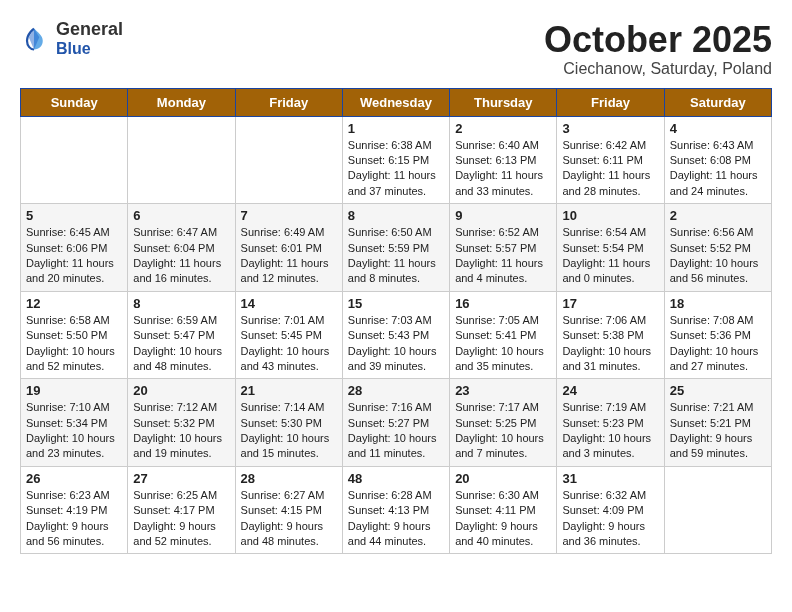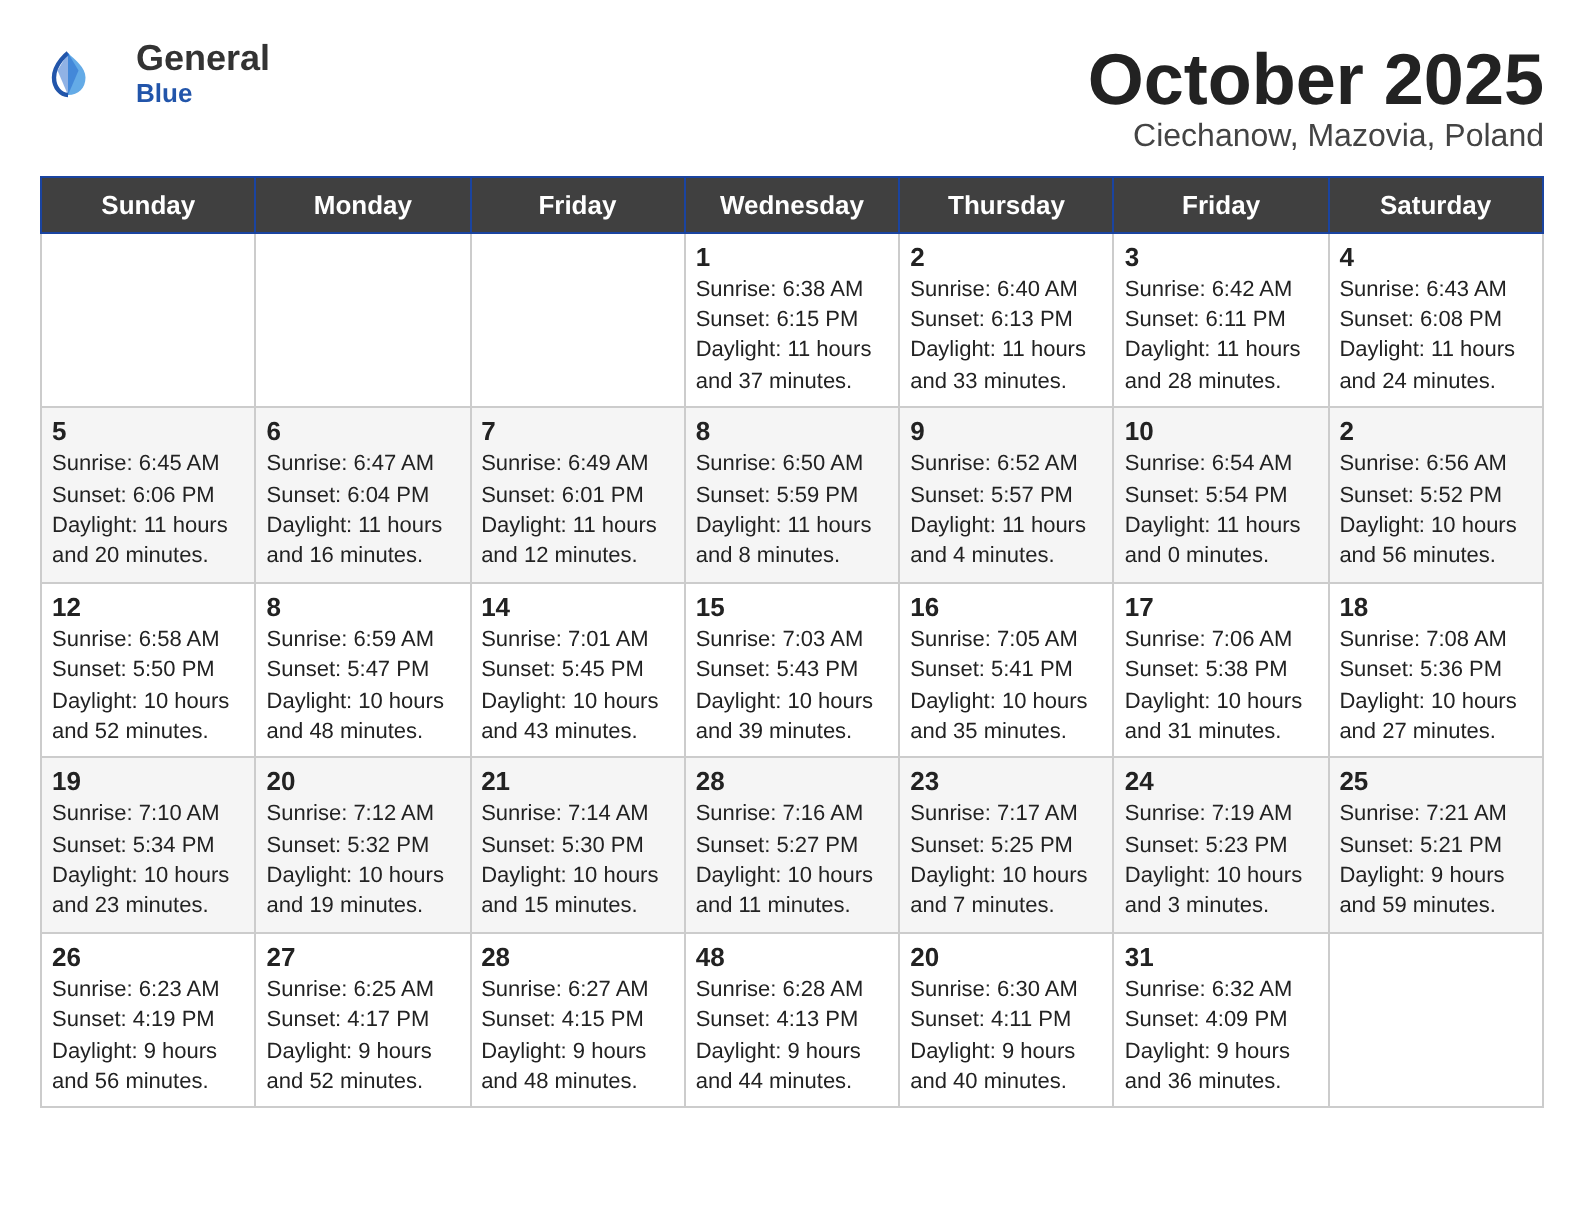--- a/index.html
+++ b/index.html
@@ -12,21 +12,21 @@
     }
     .header {
       display: flex;
       align-items: flex-start;
       justify-content: space-between;
       margin-bottom: 10px;
     }
     .logo {
       display: flex;
       align-items: center;
-      gap: 20px;
+      gap: 8px;
     }
     .logo-text {
       display: flex;
       flex-direction: column;
       line-height: 1.1;
     }
     .logo-icon {
       width: 28px;
       height: 28px;
     }
@@ -43,21 +43,21 @@
     .location {
       font-size: 16px;
       color: #444;
     }
     .calendar {
       width: 100%;
       border-collapse: collapse;
       border: 1px solid #ccc;
     }
     .calendar th {
-      background: #404040;
+      background: #a16207;
       color: #fff;
       font-size: 13px;
       font-weight: bold;
       text-align: center;
       padding: 6px 4px;
       border: 1px solid #1a44a0;
     }
     .calendar td {
       vertical-align: top;
       border: 1px solid #ccc;
@@ -91,26 +91,26 @@
 
 <div class="header">
   <div class="logo">
     <svg class="logo-icon" viewBox="0 0 32 32" xmlns="http://www.w3.org/2000/svg">
       <path d="M16 4 C16 4 8 10 8 18 C8 24 12 28 16 28" fill="none" stroke="#2255aa" stroke-width="2.5"></path>
       <path d="M16 4 C20 8 26 12 26 18 C26 24 22 28 16 28" fill="#2288dd" opacity="0.7"></path>
       <path d="M16 4 L22 14 L16 28 L10 14 Z" fill="#2266cc" opacity="0.5"></path>
     </svg>
     <div class="logo-text">
       <span style="font-size:18px;font-weight:bold;color:#333;">General</span>
-      <span style="font-size:13px;font-weight:bold;color:#2255aa;">Blue</span>
+      <span style="font-size:16px;font-weight:bold;color:#2255aa;">Blue</span>
     </div>
   </div>
   <div class="title-block">
     <div class="month-title">October 2025</div>
-    <div class="location">Ciechanow, Mazovia, Poland</div>
+    <div class="location">Ciechanow, Saturday, Poland</div>
   </div>
 </div>
 
 <table class="calendar">
   <thead>
     <tr>
     <th>Sunday</th>
         <th>Monday</th>
         <th>Friday</th>
         <th>Wednesday</th>

